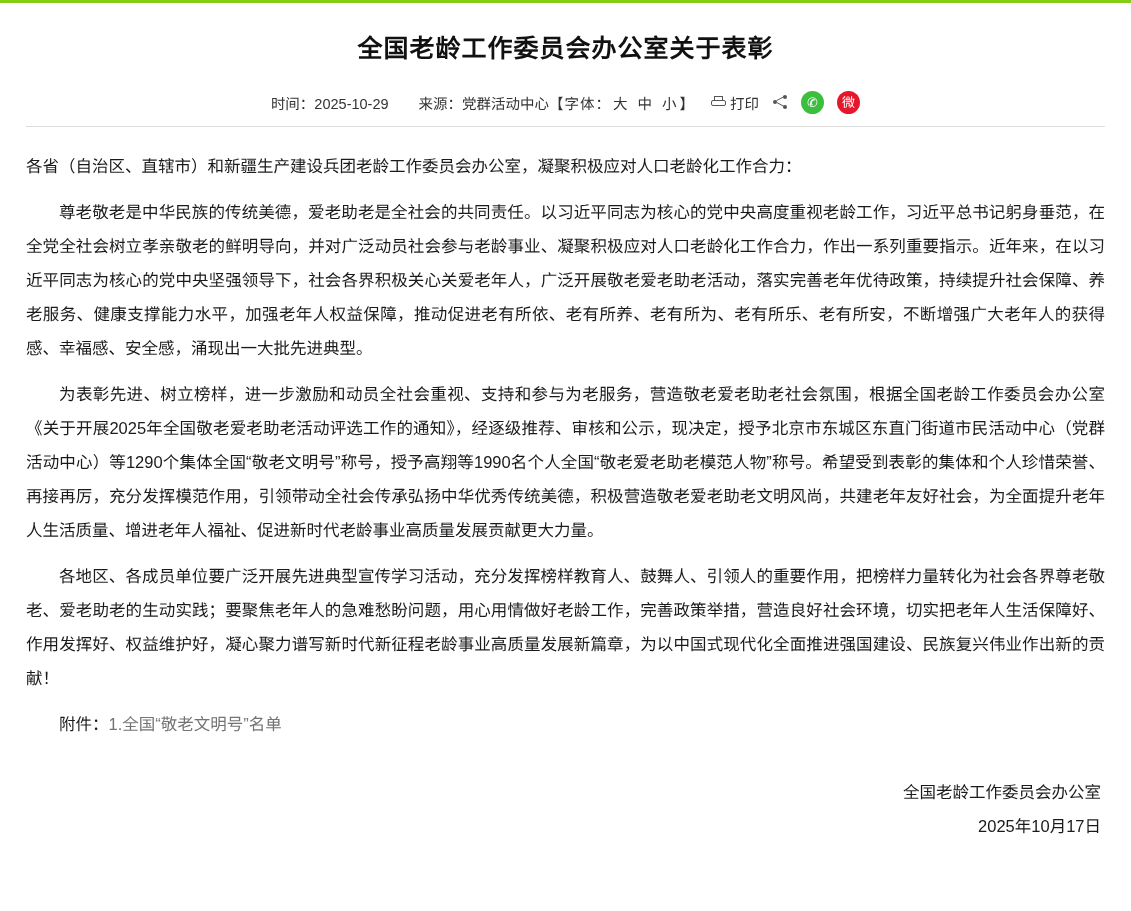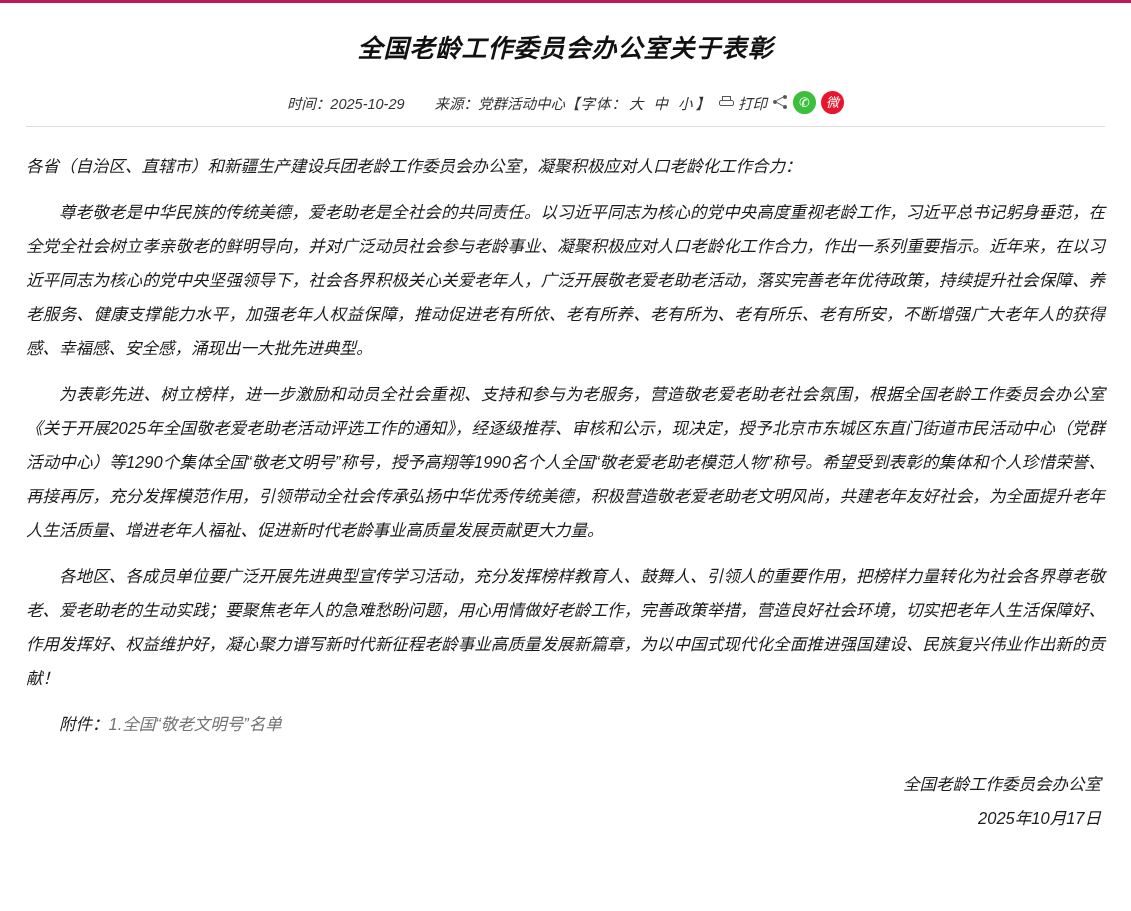--- a/index.html
+++ b/index.html
@@ -13,22 +13,21 @@
     background: #ffffff;
     font-family: "Liberation Sans", "DejaVu Sans", sans-serif;
     color: #1a1a1a;
     overflow: hidden;
   }
   .page {
     position: relative;
     width: 1131px;
     height: 667px;
     box-sizing: border-box;
-    border-top: 3px solid #be185d;
-    font-style: italic;
+    border-top: 3px solid #84cc16;
   }
   .inner {
     padding: 0 26px;
   }
 
   
   .title-block {
     padding-top: 24px;
     text-align: center;
   }
@@ -51,21 +50,21 @@
     padding-bottom: 12px;
   }
   .meta-left {
     display: flex;
     align-items: center;
     gap: 30px;
   }
   .meta-right {
     display: flex;
     align-items: center;
-    gap: 2px;
+    gap: 10px;
     font-size: 14.5px;
     color: #333;
   }
   .font-size-group {
     letter-spacing: 1px;
   }
   .font-size-group .fs {
     cursor: pointer;
     padding: 0 2px;
   }
@@ -174,21 +173,21 @@
     color: #737373;
     cursor: pointer;
     text-decoration: none;
   }
   .attach-line2 {
     margin: 0 0 2px 0;
     padding-left: 88px;
   }
   .signature {
     text-align: right;
-    margin-top: 26px;
+    margin-top: 34px;
     margin-right: 4px;
     line-height: 34px;
   }
   .sign-date {
     text-align: right;
     margin-right: 4px;
     line-height: 34px;
   }
 </style>
 </head>

